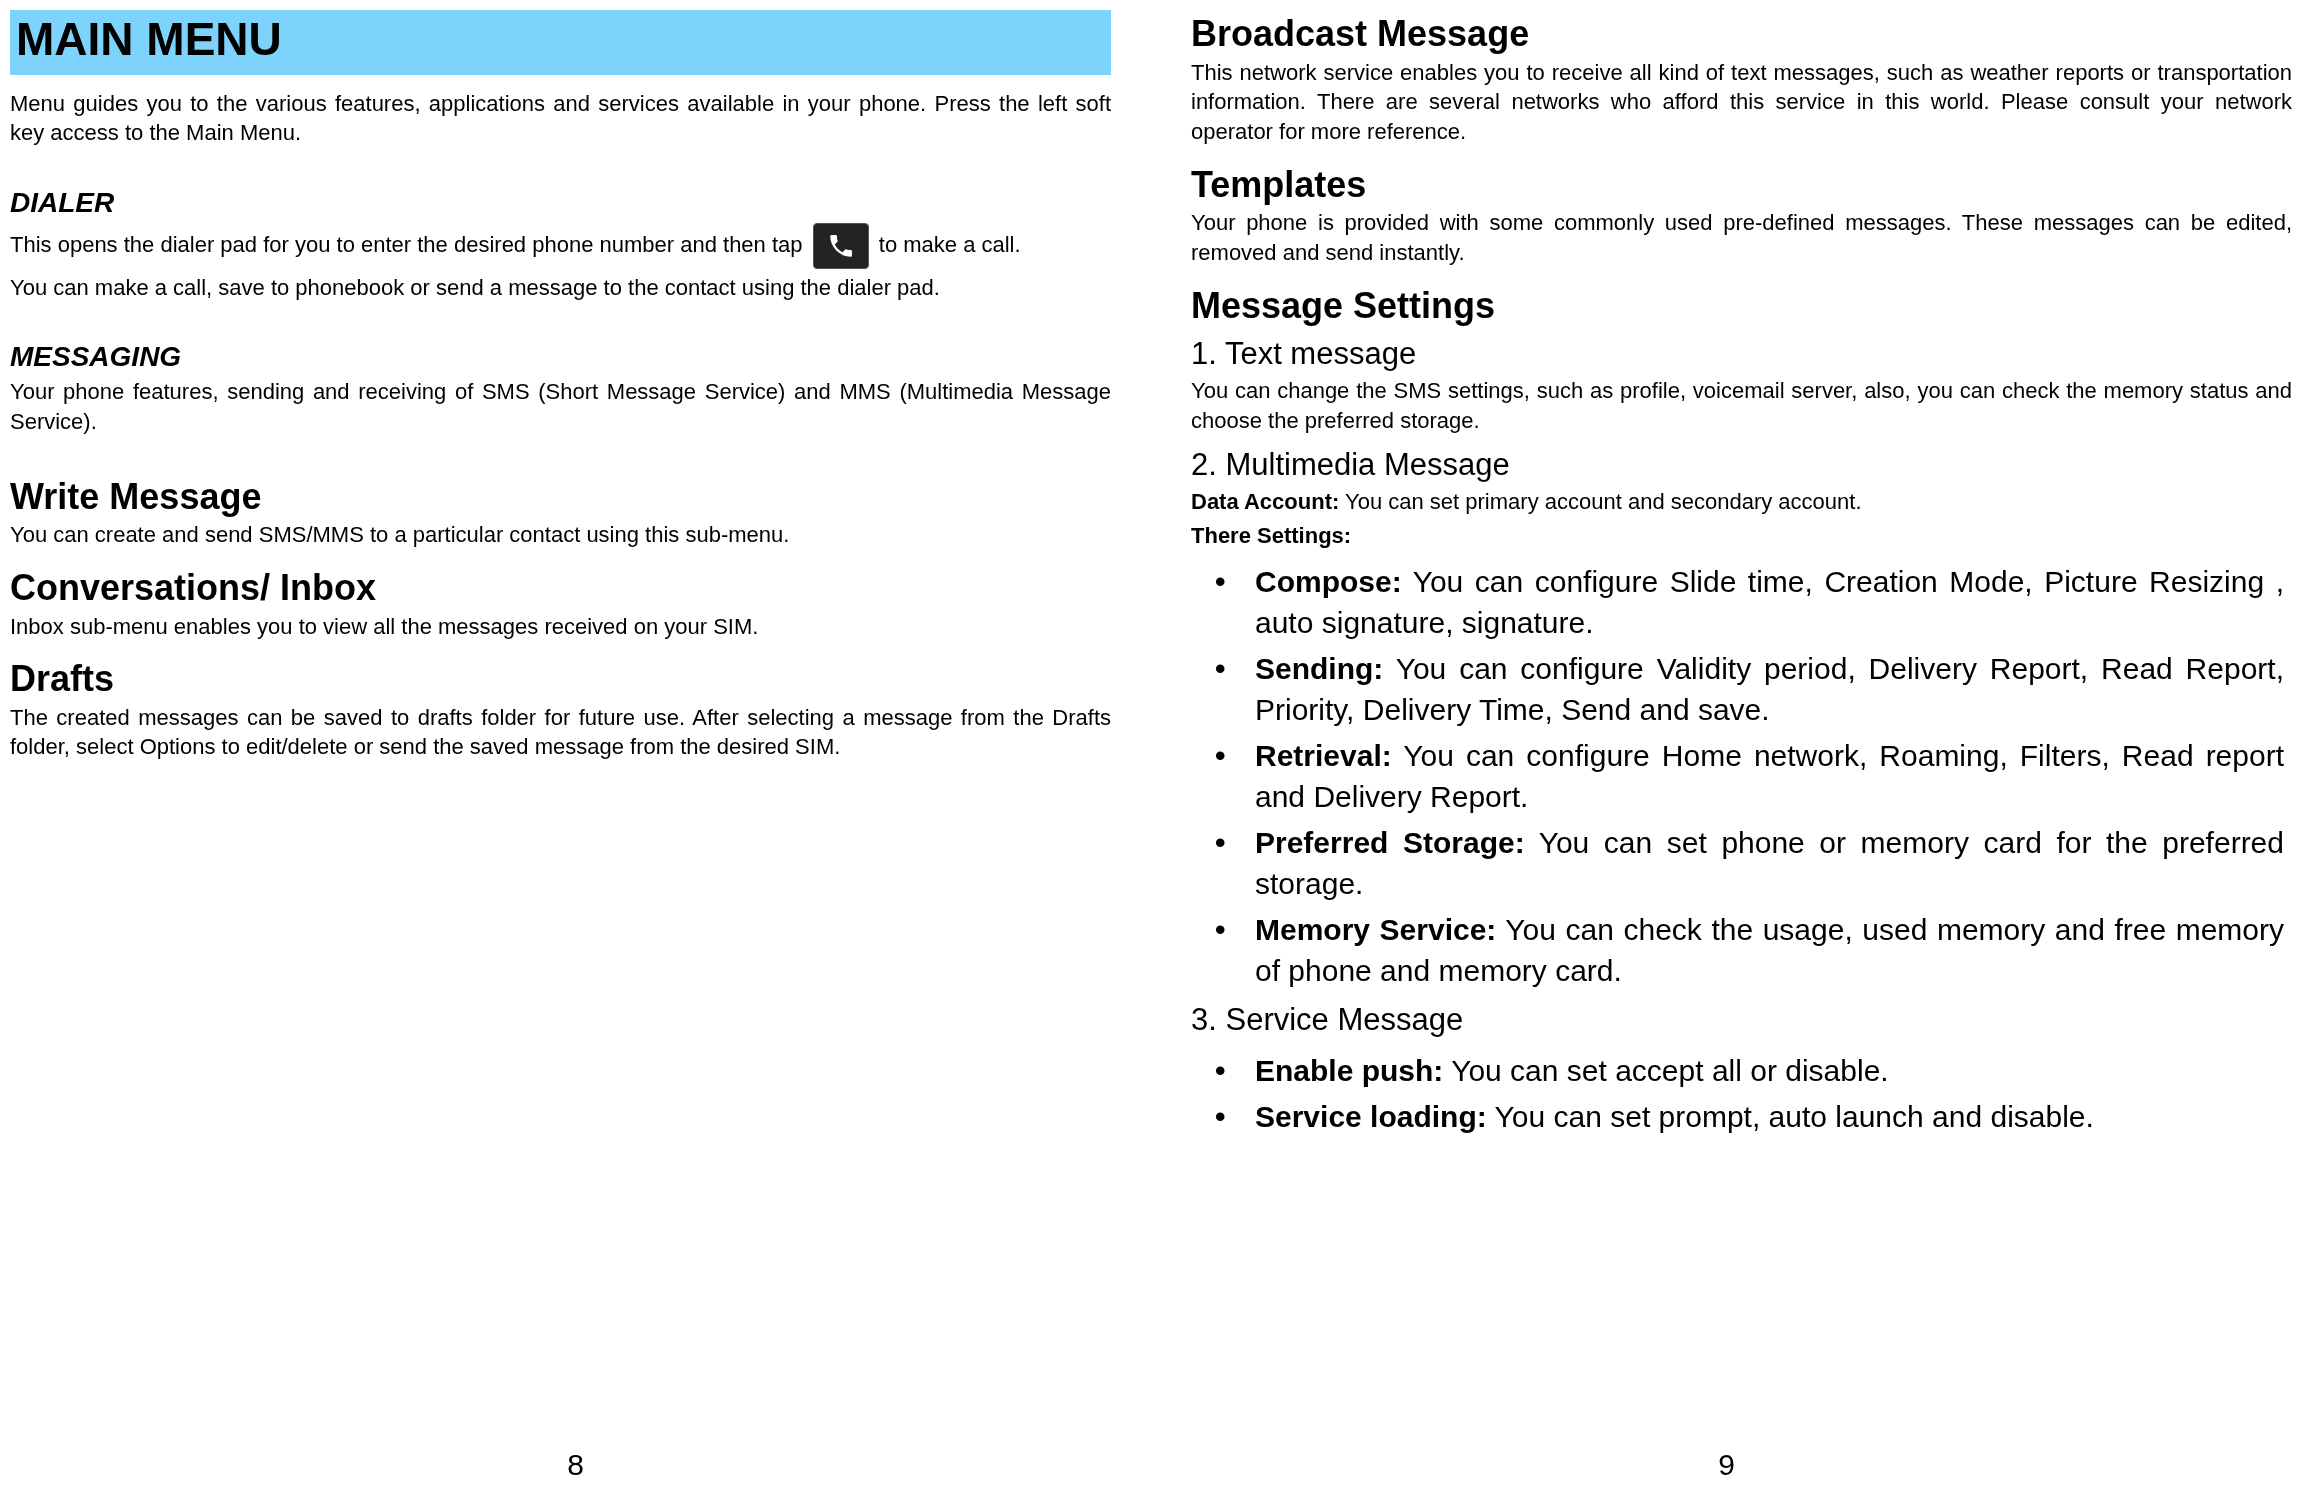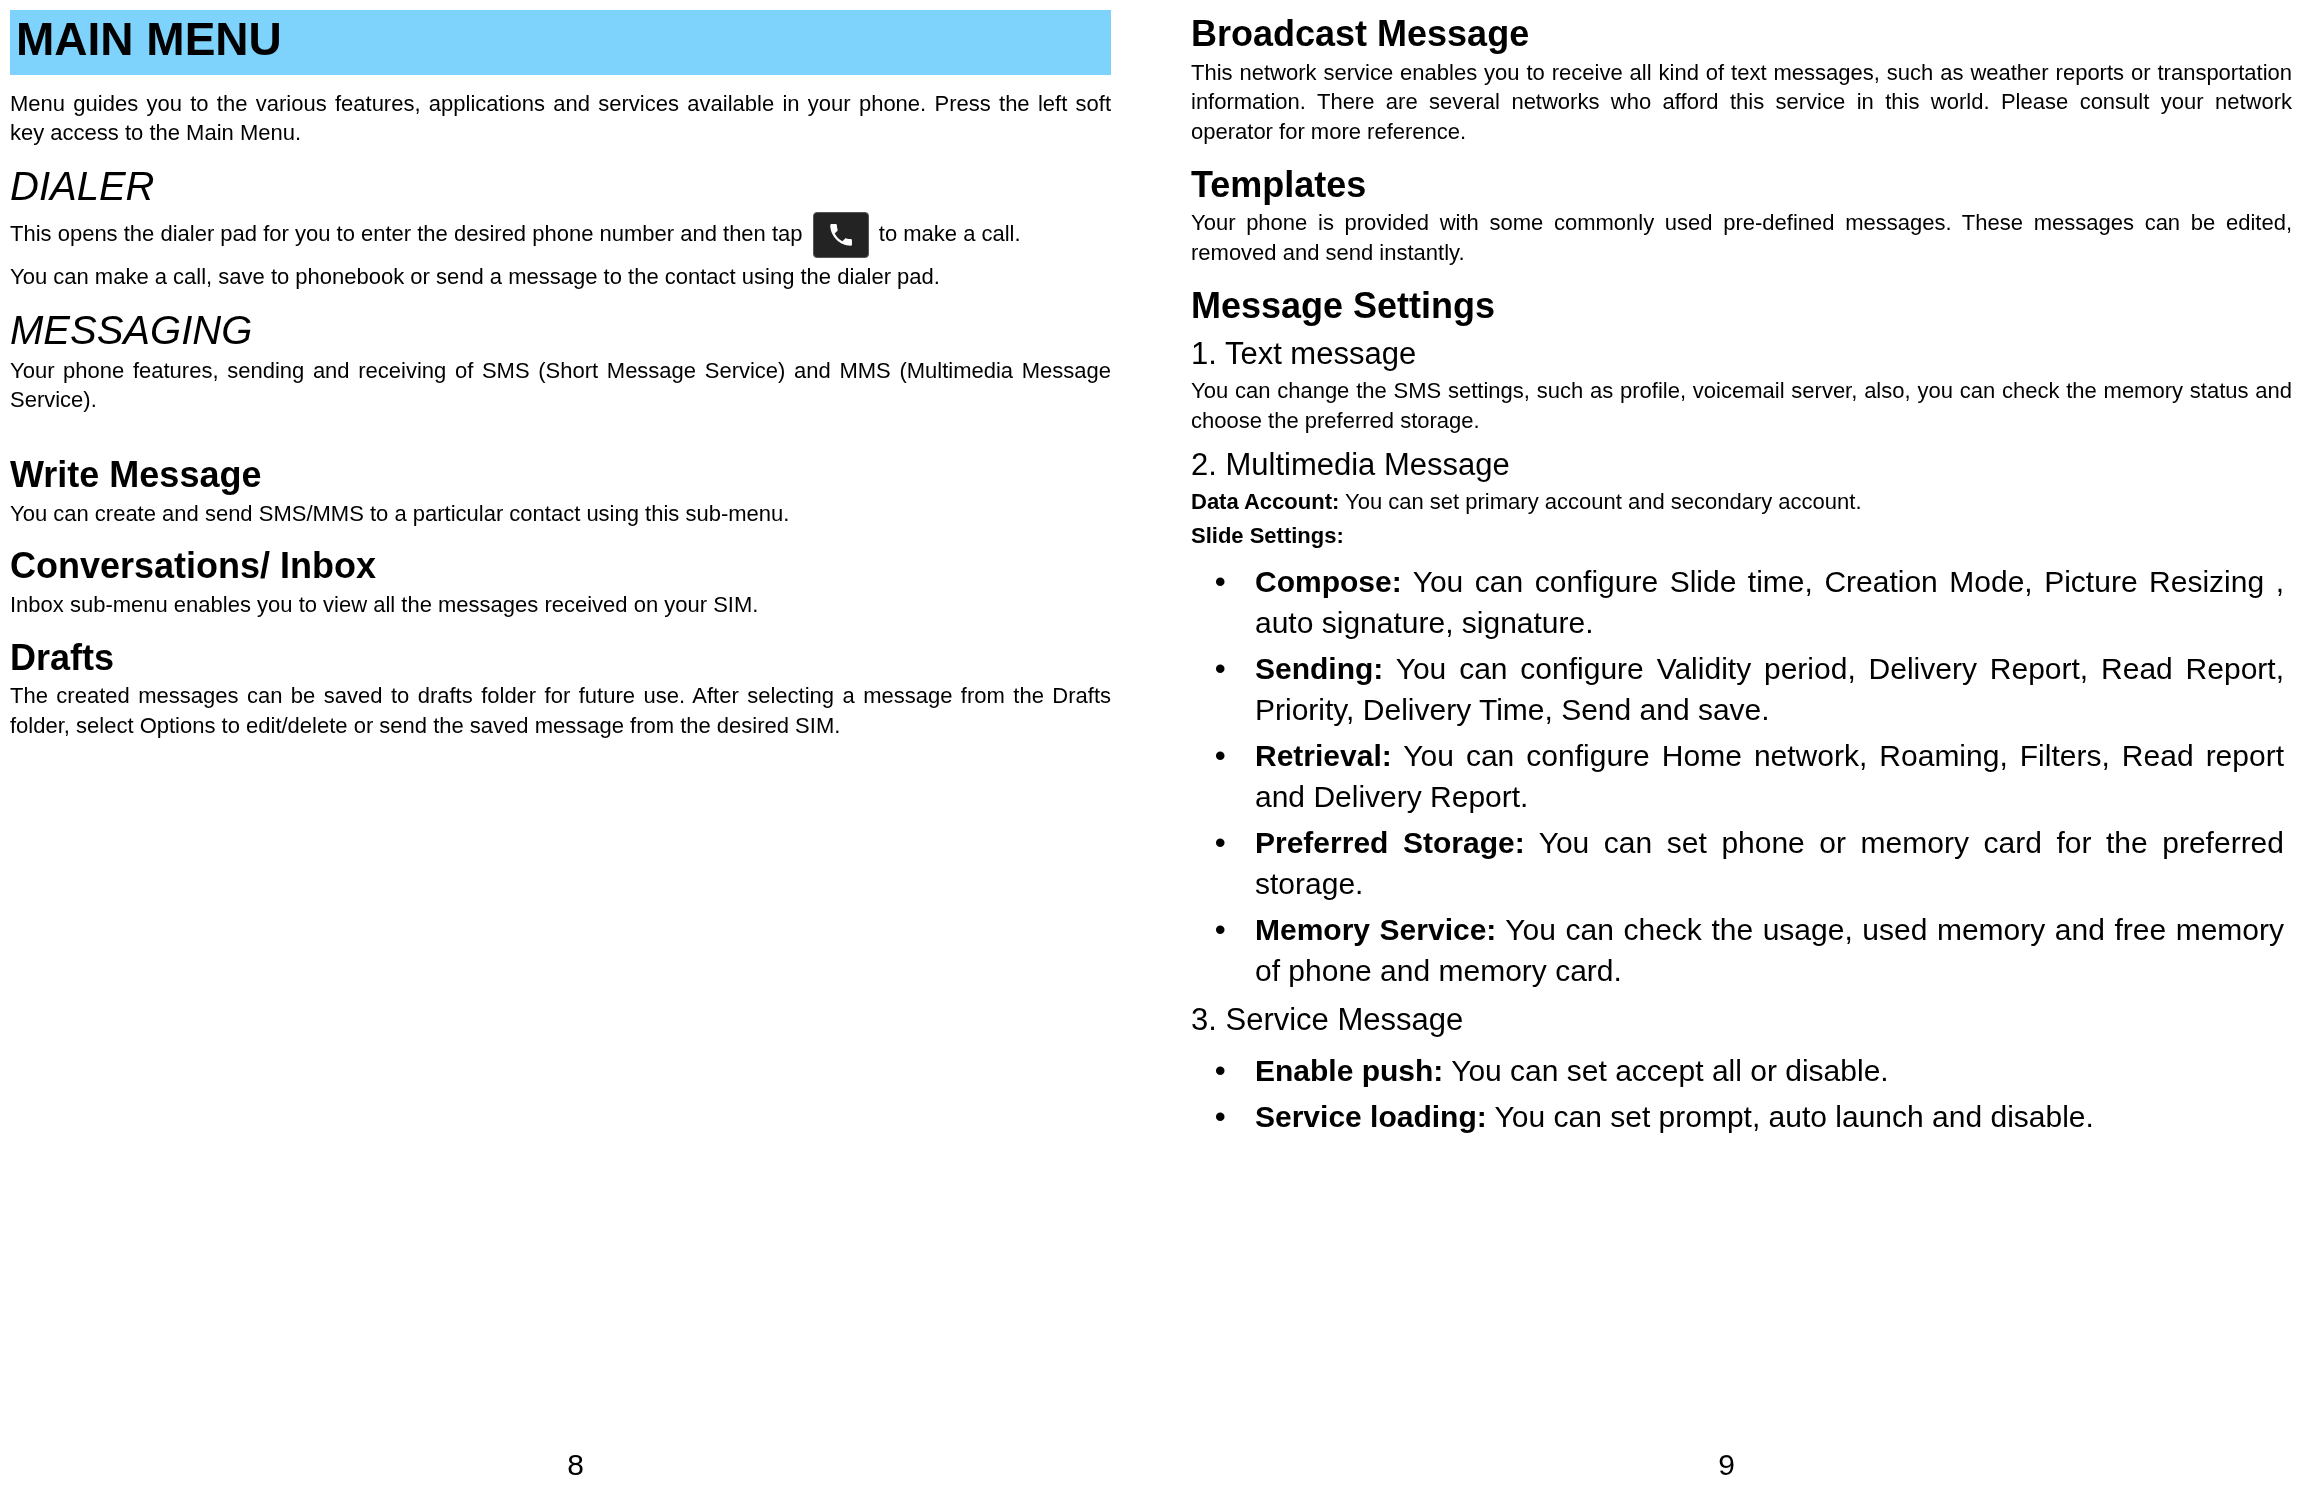--- a/index.html
+++ b/index.html
@@ -44,24 +44,24 @@
   .para {
     font-size: 22px;
     line-height: 1.35;
     text-align: justify;
     margin: 14px 0 0 0;
   }
   .para.tight {
     margin-top: 4px;
   }
   .section-h {
-    font-size: 40px;
-    font-weight: normal;
+    font-size: 28px;
+    font-weight: bold;
     font-style: italic;
-    margin-top: 16px;
+    margin-top: 40px;
     line-height: 1.1;
   }
   .sub-h {
     font-size: 36px;
     font-weight: bold;
     margin-top: 18px;
     line-height: 1.1;
   }
   .sub2-h {
     font-size: 31px;
@@ -161,21 +161,21 @@
 
     <div class="sub-h">Message Settings</div>
 
     <div class="sub2-h">1. Text message</div>
     <div class="para tight">You can change the SMS settings, such as profile, voicemail server, also, you can check the memory status and choose the preferred storage.</div>
 
     <div class="sub2-h">2. Multimedia Message</div>
     <div class="para tight">
       <span class="bold-run">Data Account:</span><span> You can set primary account and secondary account.</span>
     </div>
-    <div class="para tight bold-run">Slide Settings:</div>
+    <div class="para tight bold-run">There Settings:</div>
 
     <ul class="bullets">
       <li><span class="bold-run">Compose:</span><span> You can configure Slide time, Creation Mode, Picture Resizing , auto signature, signature.</span></li>
       <li><span class="bold-run">Sending:</span><span> You can configure Validity period, Delivery Report, Read Report, Priority, Delivery Time, Send and save.</span></li>
       <li><span class="bold-run">Retrieval:</span><span> You can configure Home network, Roaming, Filters, Read report and Delivery Report.</span></li>
       <li><span class="bold-run">Preferred Storage:</span><span> You can set phone or memory card for the preferred storage.</span></li>
       <li><span class="bold-run">Memory Service:</span><span> You can check the usage, used memory and free memory of phone and memory card.</span></li>
     </ul>
 
     <div class="sub2-h">3. Service Message</div>

